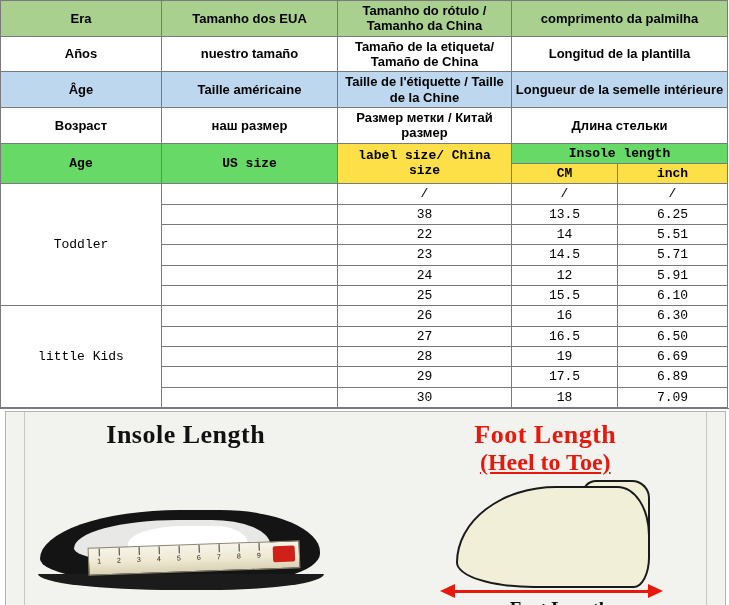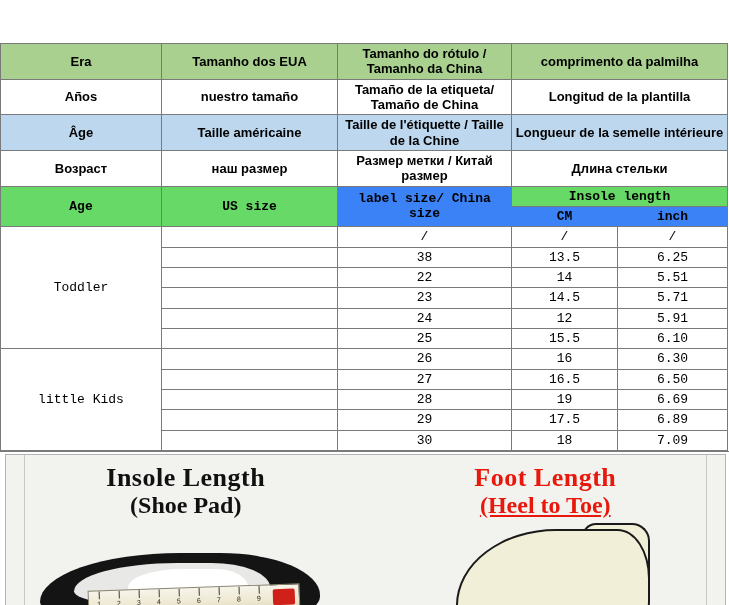--- a/index.html
+++ b/index.html
@@ -15,21 +15,20 @@
   }
   .page {
     position: relative;
     width: 729px;
     height: 605px;
   }
   table.sizing {
     border-collapse: collapse;
     width: 599px;
     table-layout: fixed;
-    margin-top: 43px;
   }
   table.sizing td {
     border: 1px solid #7a7a7a;
     text-align: center;
     vertical-align: middle;
     font-size: 13px;
     color: #000000;
     padding: 2px 3px;
     line-height: 1.18;
   }
@@ -45,21 +44,21 @@
     background: #bdd7ee;
     font-weight: bold;
   }
   .hdr-brightgreen {
     background: #66d966;
     font-weight: bold;
     font-family: "Liberation Mono", monospace;
     font-size: 14px;
   }
   .hdr-brightgreen-sub {
-    background: #3b82f6;
+    background: #fde047;
     font-weight: bold;
     font-family: "Liberation Mono", monospace;
     font-size: 13px;
   }
   .grp-label {
     font-family: "Liberation Mono", monospace;
     font-size: 15px;
     font-weight: normal;
     text-align: center;
   }
@@ -395,21 +394,20 @@
   </table>
 
   <div class="illus">
     <div class="illus-inner">
 
       <div class="vline" style="left:18px;"></div>
       <div class="vline" style="left:700px;"></div>
 
       <div class="illus-half illus-left">
         <div class="illus-title">Insole Length</div>
-        <div class="illus-sub">(Shoe Pad)</div>
 
         <div class="shoe-wrap">
           <div class="shoe-body"></div>
           <div class="shoe-inner"></div>
           <div class="shoe-inner2"></div>
           <div class="shoe-sole"></div>
           <div class="tape">
             <div class="tick" style="left:10px;"></div>
               <div class="num" style="left:8px;">1</div>
             <div class="tick" style="left:30px;"></div>

